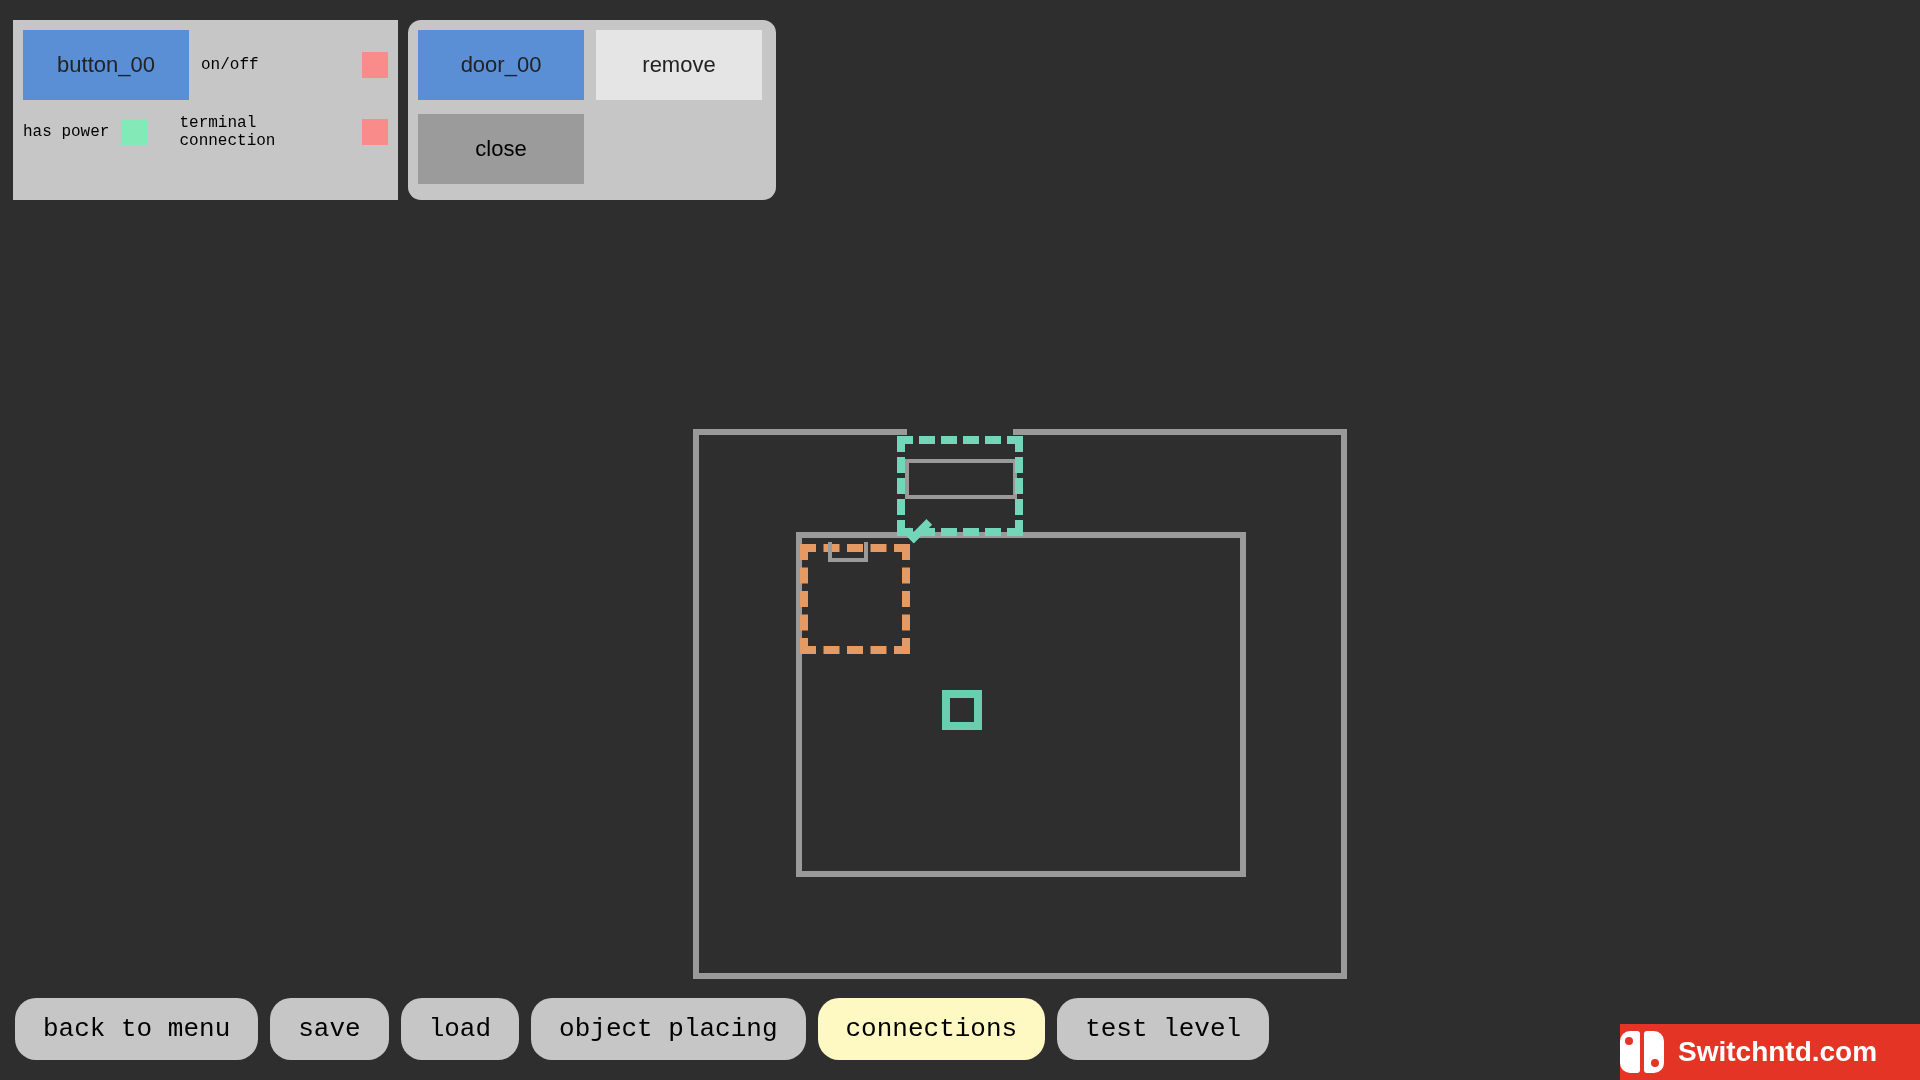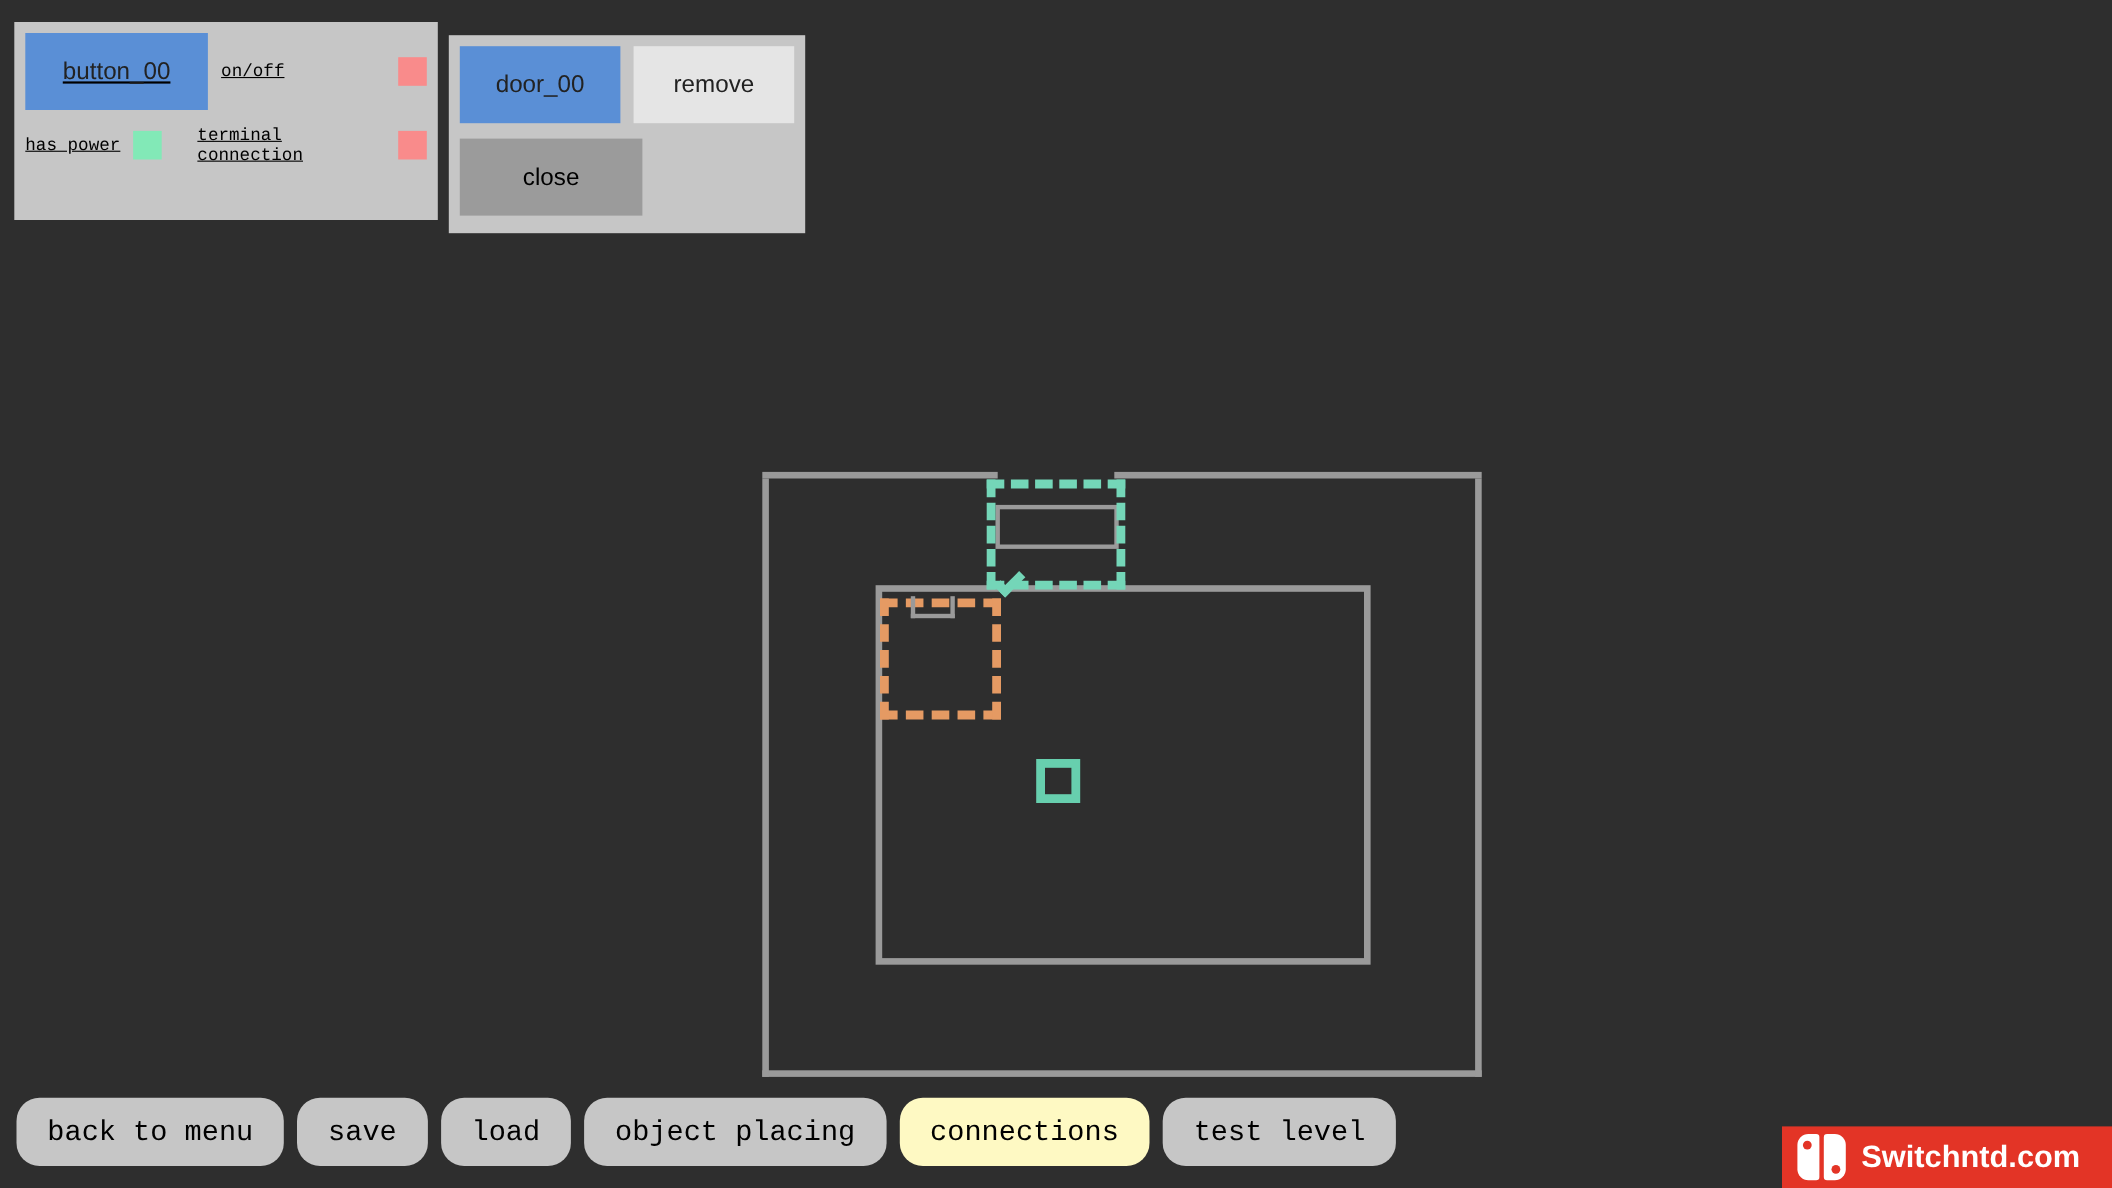--- a/index.html
+++ b/index.html
@@ -10,22 +10,22 @@
     position: relative;
     color: #000;
   }
 
   
   .panel {
     position: absolute;
     background: #c6c6c6;
     padding: 10px;
   }
-  #panel-button { left: 13px; top: 20px; width: 385px; height: 180px; text-decoration: underline; }
-  #panel-door   { left: 408px; top: 32px; width: 324px; height: 180px; }
+  #panel-button { left: 13px; top: 20px; width: 385px; height: 180px; }
+  #panel-door   { left: 408px; top: 20px; width: 368px; height: 180px; border-radius: 13px; }
 
   .row { display: flex; align-items: center; gap: 12px; margin-bottom: 14px; }
 
   .chip {
     display: flex; align-items: center; justify-content: center;
     height: 70px; width: 166px;
     font-size: 22px;
     font-family: Arial, Helvetica, sans-serif;
   }
   .chip.blue  { background: #5a8fd6; color: #222; }
@@ -135,21 +135,20 @@
   }
   .tbtn.active { background: #fef9c3; }
 
   
   #watermark {
     position: absolute;
     right: 0; bottom: 0;
     width: 300px; height: 56px;
     background: #e33426;
     display: flex; align-items: center; gap: 14px;
-    padding-left: 14px;
     color: #fff;
     font-family: Arial, Helvetica, sans-serif;
     font-weight: 700;
     font-size: 28px;
   }
   #switch-logo { display:flex; gap:4px; }
   .joycon { width: 20px; height: 42px; background:#fff; position:relative; }
   .joycon.l { border-radius: 10px 3px 3px 10px; }
   .joycon.r { border-radius: 3px 10px 10px 3px; }
   .joycon.l::after {

